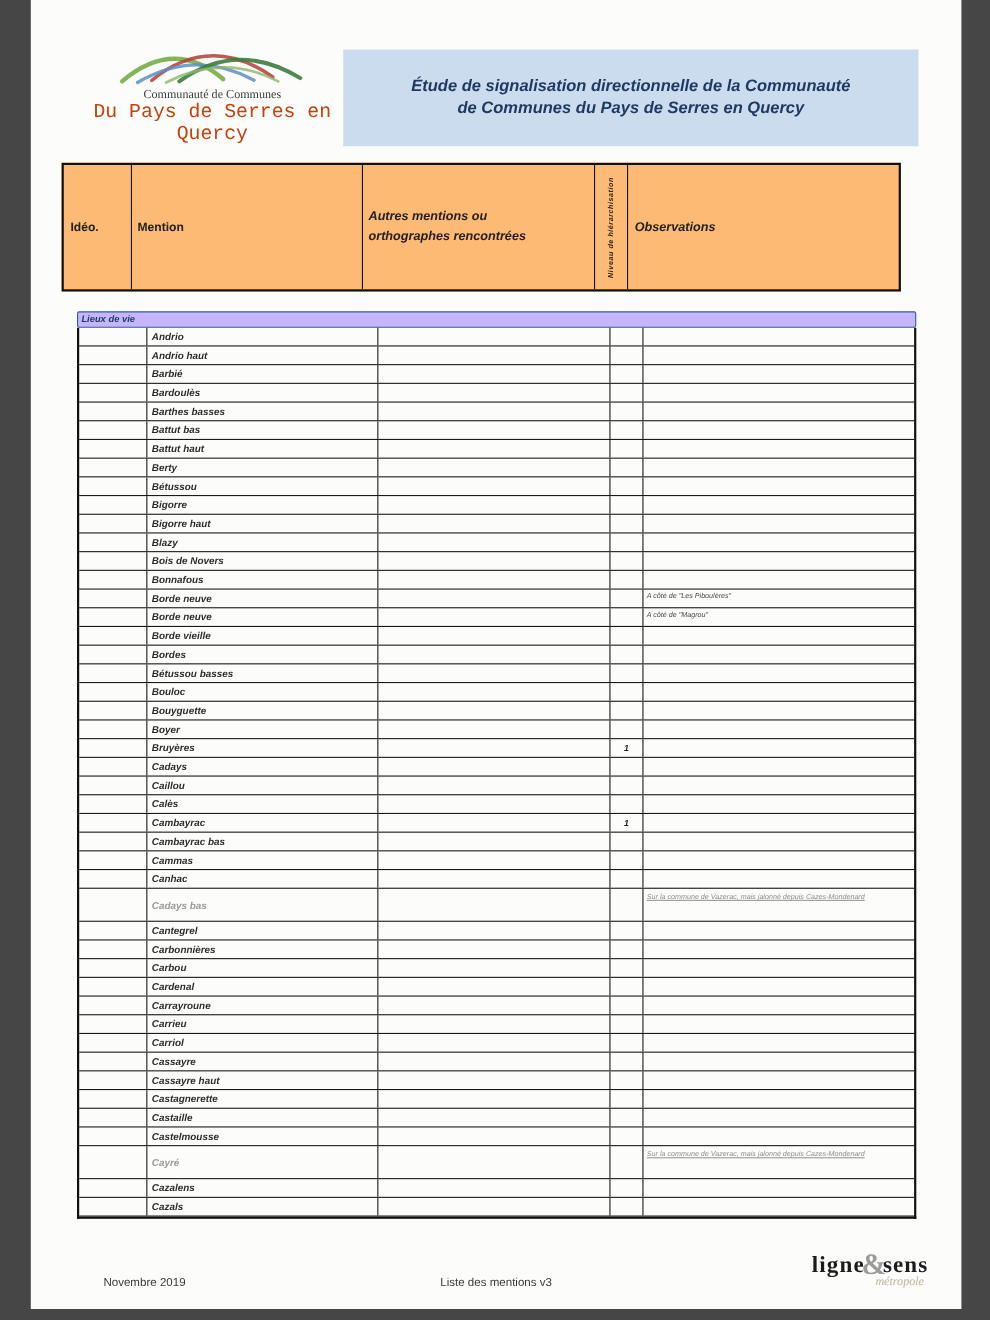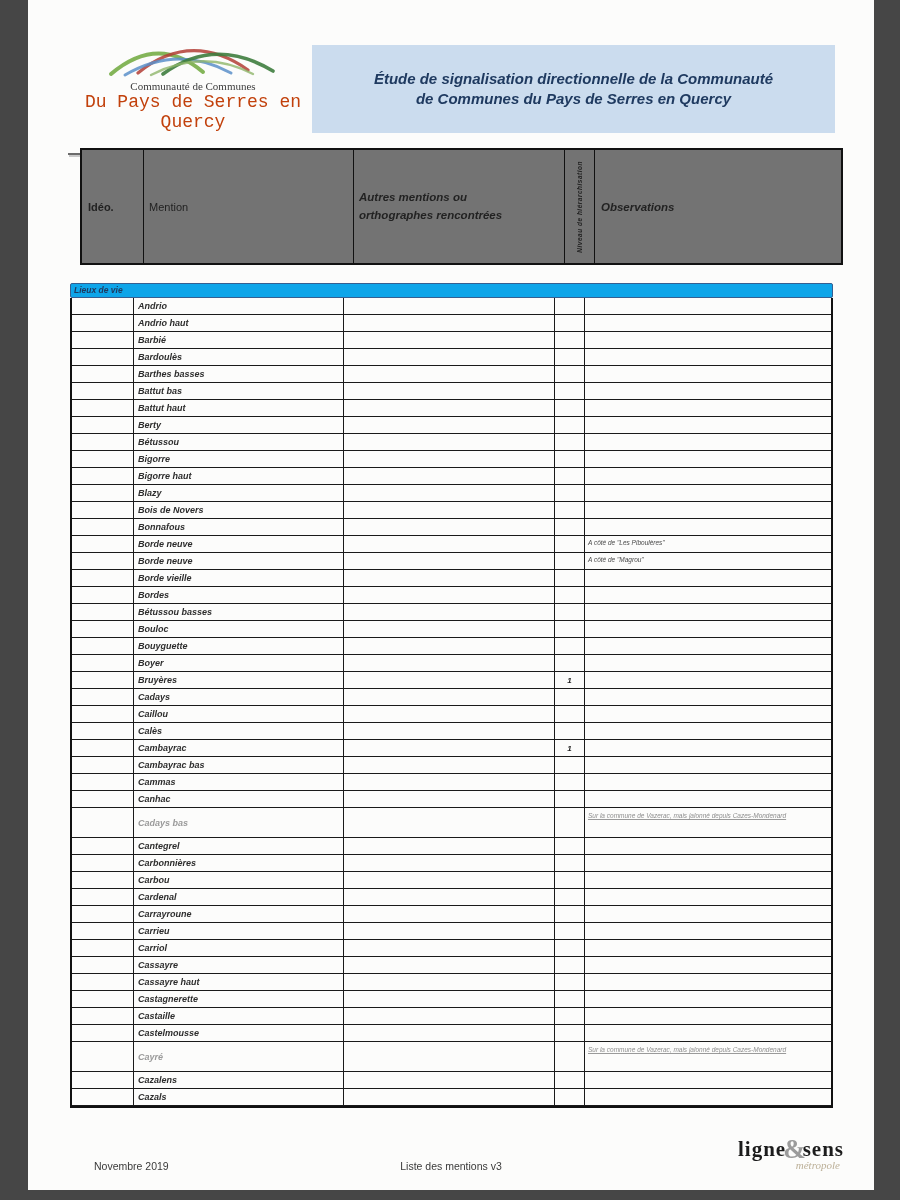--- a/index.html
+++ b/index.html
@@ -14,33 +14,33 @@
   .org-line2 { font-family:Liberation Mono, monospace; font-size:18px; color:#c2410c; padding-bottom:21px;
                border-bottom:2px solid #6b6b6b; box-shadow:0 3px 0 -1px #c9c9c9; }
 
   .title-box { position:absolute; left:284px; top:45px; width:523px; height:88px;
                background:#cbdcee; display:flex; flex-direction:column; justify-content:center;
                text-align:center; color:#1f3a60; }
   .title-line1, .title-line2 { font-size:15px; font-weight:bold; font-style:italic; line-height:1.35; }
   .title-line3 { font-size:13.5px; font-weight:bold; font-style:italic; line-height:1.4; }
 
   
-  .thead { position:absolute; left:52px; top:148px; width:763px; height:117px;
-           border:2.5px solid #111; background:#737373; display:flex; }
+  .thead { position:absolute; left:28px; top:148px; width:763px; height:117px;
+           border:2.5px solid #111; background:#fdba74; display:flex; }
   .thead .cell { border-right:1px solid #111; display:flex; align-items:center; }
   .th-ideo { width:62px; justify-content:flex-start; padding-left:6px; font-weight:bold; font-size:11px; color:#222; }
-  .th-mention { width:210px; padding-left:5px; font-weight:normal; font-size:11px; color:#222; }
+  .th-mention { width:210px; padding-left:5px; font-weight:bold; font-size:11px; color:#222; }
   .th-autres { width:211px; padding-left:5px; font-weight:bold; font-style:italic; font-size:11.5px; color:#222; line-height:1.5; }
   .th-niveau { width:30px; justify-content:center; }
   .th-niveau span { writing-mode:vertical-rl; transform:rotate(180deg); font-size:6.5px; font-weight:bold; font-style:italic; color:#222; letter-spacing:.5px; }
   .th-obs { flex:1; padding-left:6px; font-weight:bold; font-style:italic; font-size:11.5px; color:#222; border-right:none !important; }
 
   
   .section-row { position:absolute; left:42px; top:283px; width:763px; height:15px;
-                 background:#0ea5e9; border:1px solid #365f91; border-radius:2px;
+                 background:#c4b5fd; border:1px solid #365f91; border-radius:2px;
                  font-size:8.5px; font-weight:bold; font-style:italic; color:#1f3a60;
                  padding-left:3px; line-height:13px; }
 
   
   .tbody { position:absolute; left:42px; top:298px; width:763px;
            border-left:2px solid #111; border-right:2px solid #111; border-bottom:2px solid #111; }
   .row { display:flex; height:17px; border-bottom:1px solid #1a1a1a; }
   .row.tall { height:30px; }
   .row .cell { border-right:1px solid #1a1a1a; height:100%; overflow:hidden; }
   .c-ideo { width:62px; }

